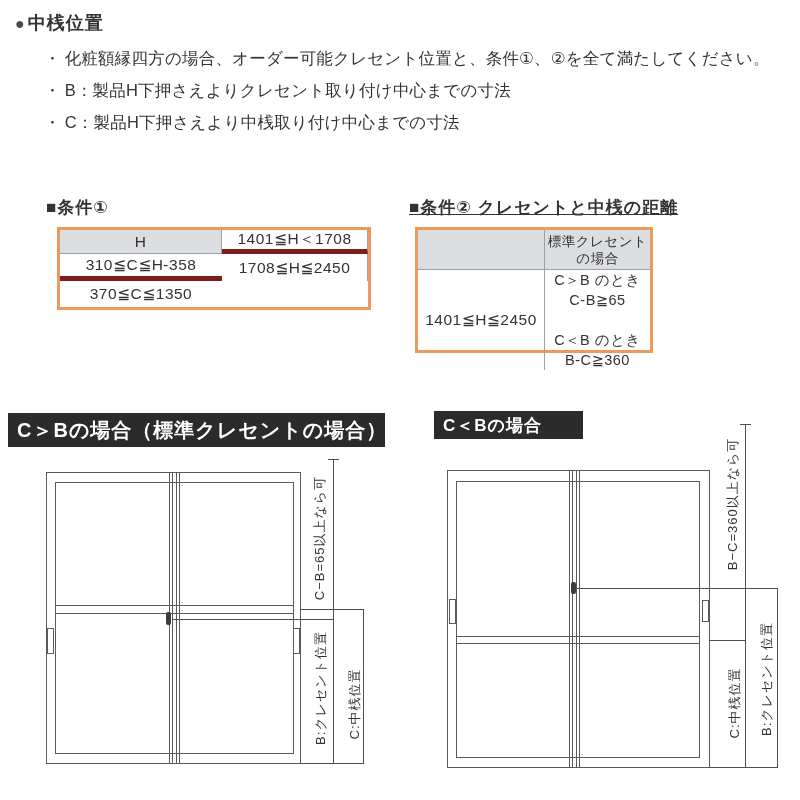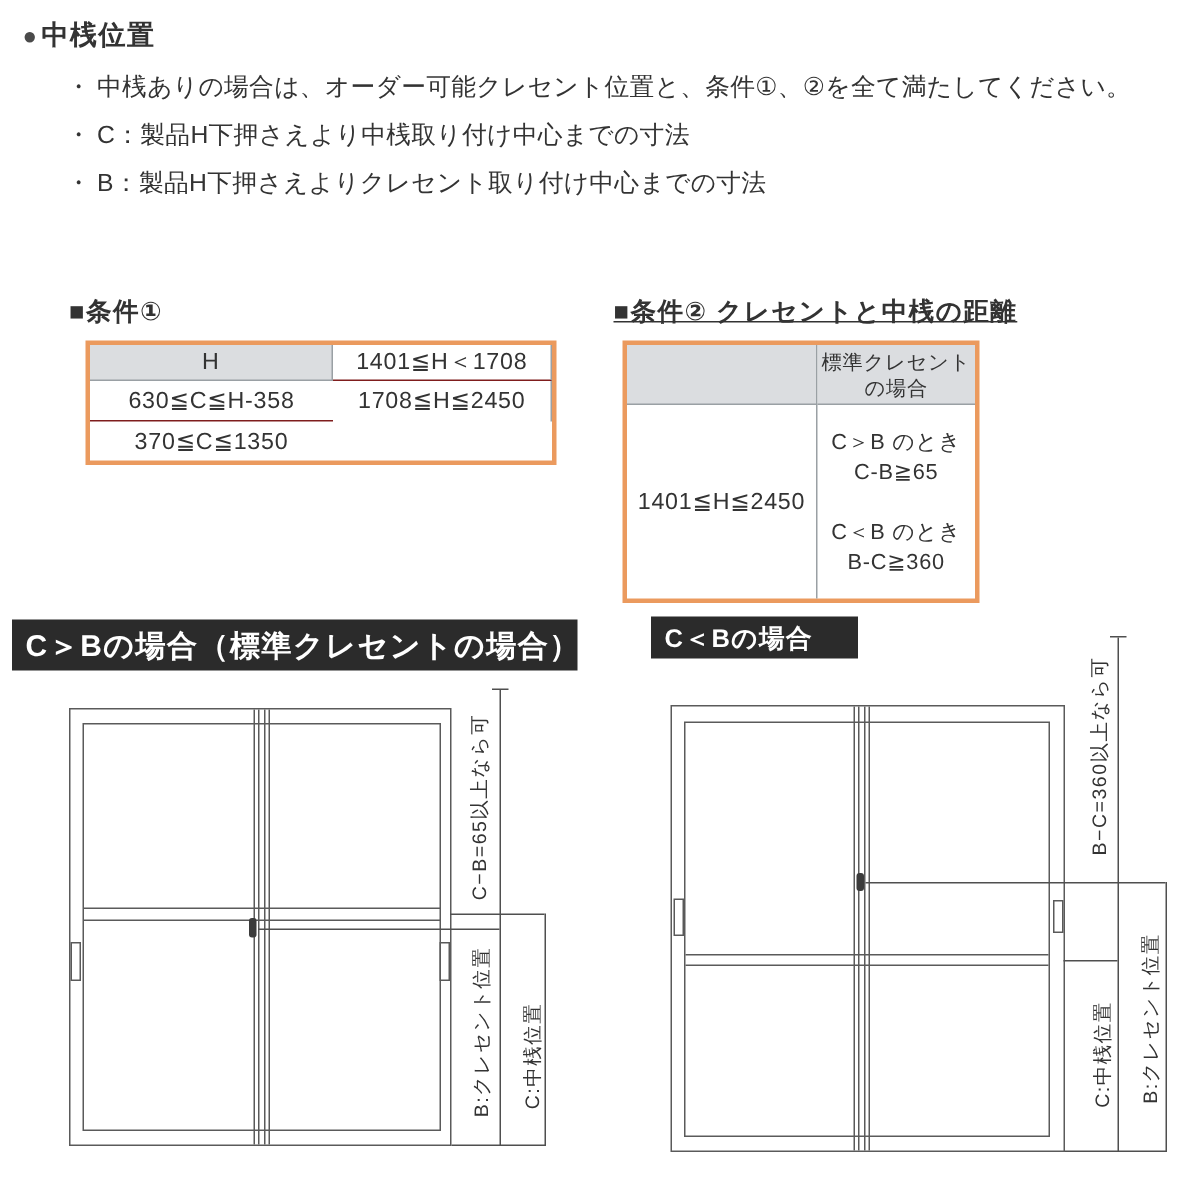--- a/index.html
+++ b/index.html
@@ -14,21 +14,21 @@
   .bullet-line .mk{margin-right:4px;}
   
   .sec-title{font-size:17px;font-weight:bold;letter-spacing:1px;}
   
   .otable{border:3px solid #EB9A5E;box-sizing:border-box;background:#fff;}
   .t-grid{display:grid;width:100%;height:100%;}
   .cell{display:flex;align-items:center;justify-content:center;box-sizing:border-box;
         font-size:15.5px;letter-spacing:0.5px;}
   .hdr{background:#DBDDE0;border-bottom:1px solid #9aa0a4;}
   .colsep{border-right:1px solid #9aa0a4;}
-  .rowsep{border-bottom:1px solid #7f1d1d;}
+  .rowsep{border-bottom:5px solid #7f1d1d;}
   .hdr-small{font-size:13.5px;line-height:17px;text-align:center;}
   .case-cell{flex-direction:column;justify-content:center;font-size:14.5px;line-height:20px;}
   .case-group{text-align:center;}
   .case-group + .case-group{margin-top:20px;}
   
   .barttl{background:#2B2B2B;color:#fff;font-weight:bold;white-space:nowrap;
           display:flex;align-items:center;box-sizing:border-box;padding-left:9px;letter-spacing:1px;}
   
   .ln{background:#4f4f4f;}
   .frame{border:1px solid #5a5a5a;box-sizing:border-box;background:transparent;}
@@ -41,38 +41,38 @@
 </head>
 <body>
 
 <div class="page">
 
   <div class="abs heading">
     <span class="dot">●</span><span>中桟位置</span>
   </div>
 
   <div class="abs bullets">
-    <div class="bullet-line"><span class="mk">・</span><span>中桟ありの場合は、オーダー可能クレセント位置と、条件①、②を全て満たしてください。</span></div>
+    <div class="bullet-line"><span class="mk">・</span><span>化粧額縁四方の場合、オーダー可能クレセント位置と、条件①、②を全て満たしてください。</span></div>
+    <div class="bullet-line"><span class="mk">・</span><span>B：製品H下押さえよりクレセント取り付け中心までの寸法</span></div>
     <div class="bullet-line"><span class="mk">・</span><span>C：製品H下押さえより中桟取り付け中心までの寸法</span></div>
-    <div class="bullet-line"><span class="mk">・</span><span>B：製品H下押さえよりクレセント取り付け中心までの寸法</span></div>
   </div>
 
   <div class="abs sec-title" style="left:46px;top:196px;">■条件①</div>
   <div class="abs otable" style="left:57px;top:227px;width:314px;height:83px;">
     <div class="t-grid" style="grid-template-columns:162px 1fr;grid-template-rows:24px 27px 1fr;">
       <div class="cell hdr colsep">H</div>
       <div class="cell colsep rowsep">1401≦H＜1708</div>
-      <div class="cell rowsep">630≦C≦H-358</div>
+      <div class="cell rowsep">310≦C≦H-358</div>
       <div class="cell colsep">1708≦H≦2450</div>
       <div class="cell">370≦C≦1350</div>
     </div>
   </div>
 
   <div class="abs sec-title" style="left:409px;top:196px;text-decoration:underline;">■条件② クレセントと中桟の距離</div>
-  <div class="abs otable" style="left:415px;top:227px;width:238px;height:175px;">
+  <div class="abs otable" style="left:415px;top:227px;width:238px;height:126px;">
     <div class="t-grid" style="grid-template-columns:127px 1fr;grid-template-rows:40px 1fr;">
       <div class="cell hdr colsep"></div>
       <div class="cell hdr hdr-small">
         <div>
             <div>標準クレセント</div>
             <div>の場合</div>
           </div>
       </div>
       <div class="cell colsep">1401≦H≦2450</div>
       <div class="cell case-cell">
@@ -103,21 +103,21 @@
   <div class="abs ln" style="left:172px;top:619px;width:161px;height:1px;"></div>
   <div class="abs ln" style="left:333px;top:460px;width:1px;height:304px;"></div>
   <div class="abs ln" style="left:363px;top:609px;width:1px;height:155px;"></div>
   <div class="abs ln" style="left:301px;top:763px;width:63px;height:1px;"></div>
   <div class="abs ln" style="left:328px;top:459px;width:11px;height:1px;"></div>
 
   <div class="vlabel" style="left:320px;top:538px;">C−B=65以上なら可</div>
   <div class="vlabel" style="left:321px;top:688px;">B:クレセント位置</div>
   <div class="vlabel" style="left:355px;top:704px;">C:中桟位置</div>
 
-  <div class="abs barttl" style="left:434px;top:411px;width:138px;height:28px;font-size:17px;">C＜Bの場合</div>
+  <div class="abs barttl" style="left:434px;top:411px;width:149px;height:28px;font-size:17px;">C＜Bの場合</div>
 
   <div class="abs frame" style="left:447px;top:470px;width:263px;height:298px;"></div>
   <div class="abs frame" style="left:456px;top:481px;width:244px;height:277px;"></div>
   <div class="abs vband" style="left:569px;top:471px;width:4px;height:296px;"></div>
   <div class="abs vband" style="left:576px;top:471px;width:4px;height:296px;"></div>
   <div class="abs hband" style="left:457px;top:636px;width:242px;height:8px;"></div>
   <div class="abs crescent" style="left:571px;top:582px;width:5px;height:12px;"></div>
   <div class="abs frame" style="left:449px;top:599px;width:7px;height:25px;"></div>
   <div class="abs frame" style="left:702px;top:600px;width:7px;height:22px;"></div>
 

